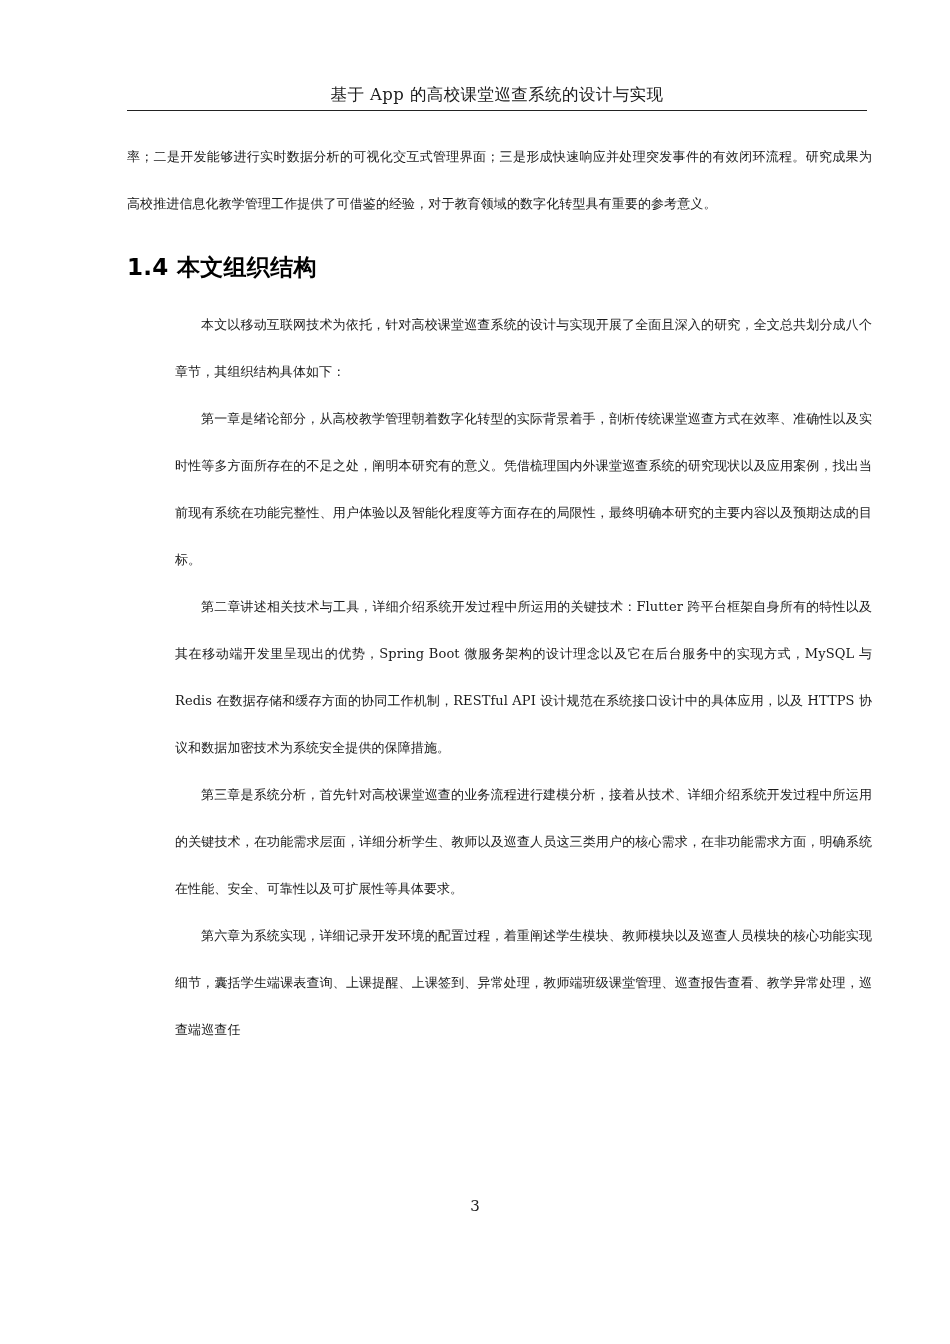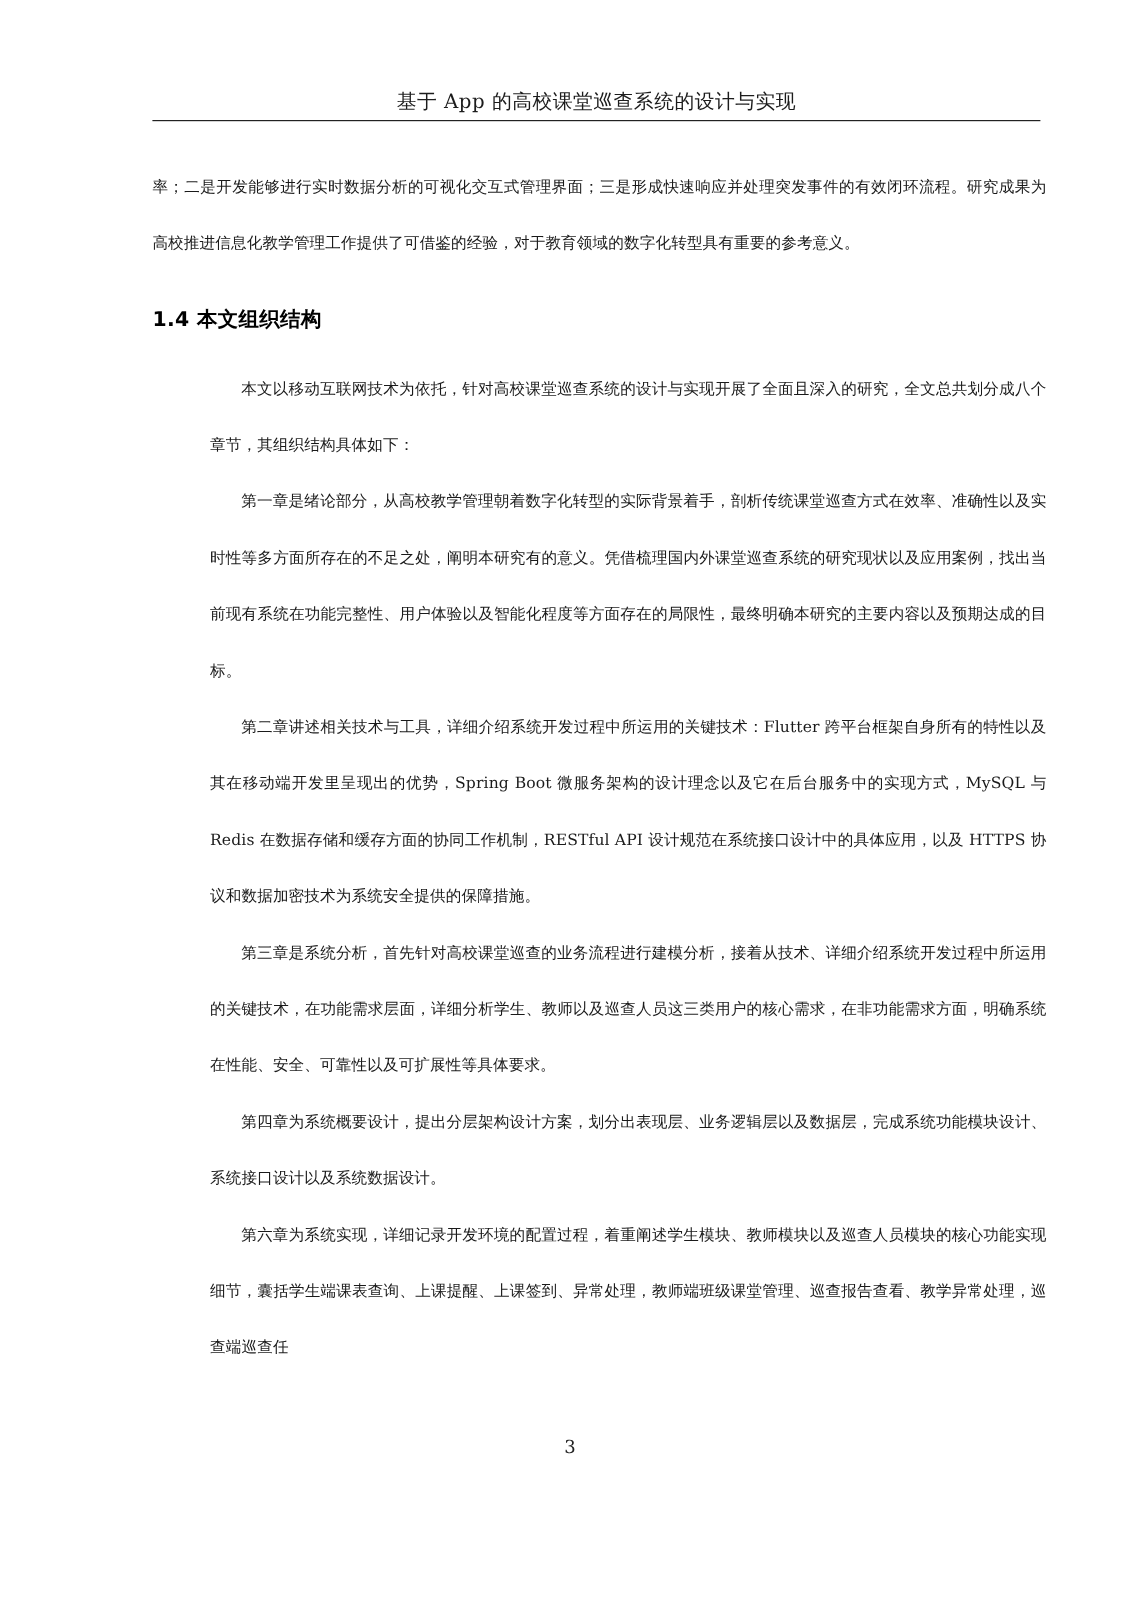--- a/index.html
+++ b/index.html
@@ -14,21 +14,21 @@
     background: #ffffff;
     overflow: hidden;
     font-family: "DejaVu Serif", "Liberation Serif", serif;
     color: #1a1a1a;
   }
 
   
   .header-zone {
     position: absolute;
     left: 127px;
-    top: 74px;
+    top: 84px;
     width: 740px;
   }
   .header-title {
     text-align: center;
     font-size: 16.5px;
     line-height: 1.3;
     letter-spacing: 0.4px;
     color: #1c1c1c;
     white-space: nowrap;
   }
@@ -62,21 +62,21 @@
   }
   p.cont {
     margin: 0;
   }
 
   
   h2.section-heading {
     margin: 0;
     padding-top: 20px;
     padding-bottom: 14px;
-    font-size: 17px;
+    font-size: 23px;
     font-weight: bold;
     line-height: 40px;
     letter-spacing: 0.3px;
     color: #000000;
     font-family: "DejaVu Sans", "Liberation Sans", sans-serif;
   }
 
   
   .footer-zone {
     position: absolute;
@@ -108,21 +108,20 @@
     <h2 class="section-heading">1.4 本文组织结构</h2>
 
     <p class="para indent">本文以移动互联网技术为依托，针对高校课堂巡查系统的设计与实现开展了全面且深入的研究，全文总共划分成八个章节，其组织结构具体如下：</p>
 
     <p class="para indent">第一章是绪论部分，从高校教学管理朝着数字化转型的实际背景着手，剖析传统课堂巡查方式在效率、准确性以及实时性等多方面所存在的不足之处，阐明本研究有的意义。凭借梳理国内外课堂巡查系统的研究现状以及应用案例，找出当前现有系统在功能完整性、用户体验以及智能化程度等方面存在的局限性，最终明确本研究的主要内容以及预期达成的目标。</p>
 
     <p class="para indent">第二章讲述相关技术与工具，详细介绍系统开发过程中所运用的关键技术：Flutter 跨平台框架自身所有的特性以及其在移动端开发里呈现出的优势，Spring Boot 微服务架构的设计理念以及它在后台服务中的实现方式，MySQL 与 Redis 在数据存储和缓存方面的协同工作机制，RESTful API 设计规范在系统接口设计中的具体应用，以及 HTTPS 协议和数据加密技术为系统安全提供的保障措施。</p>
 
     <p class="para indent">第三章是系统分析，首先针对高校课堂巡查的业务流程进行建模分析，接着从技术、详细介绍系统开发过程中所运用的关键技术，在功能需求层面，详细分析学生、教师以及巡查人员这三类用户的核心需求，在非功能需求方面，明确系统在性能、安全、可靠性以及可扩展性等具体要求。</p>
 
-    <p class="para indent">第四章为系统概要设计，提出分层架构设计方案，划分出表现层、业务逻辑层以及数据层，完成系统功能模块设计、系统接口设计以及系统数据设计。</p>
 
 
     <p class="para indent">第六章为系统实现，详细记录开发环境的配置过程，着重阐述学生模块、教师模块以及巡查人员模块的核心功能实现细节，囊括学生端课表查询、上课提醒、上课签到、异常处理，教师端班级课堂管理、巡查报告查看、教学异常处理，巡查端巡查任</p>
 
   </div>
 
   <div class="footer-zone">
     <span class="page-number">3</span>
   </div>
 

